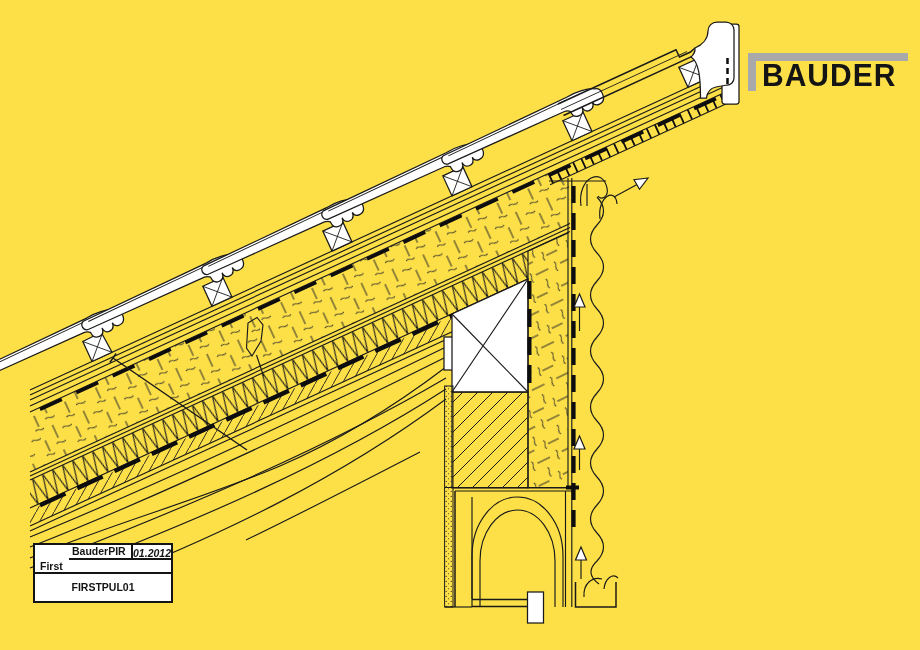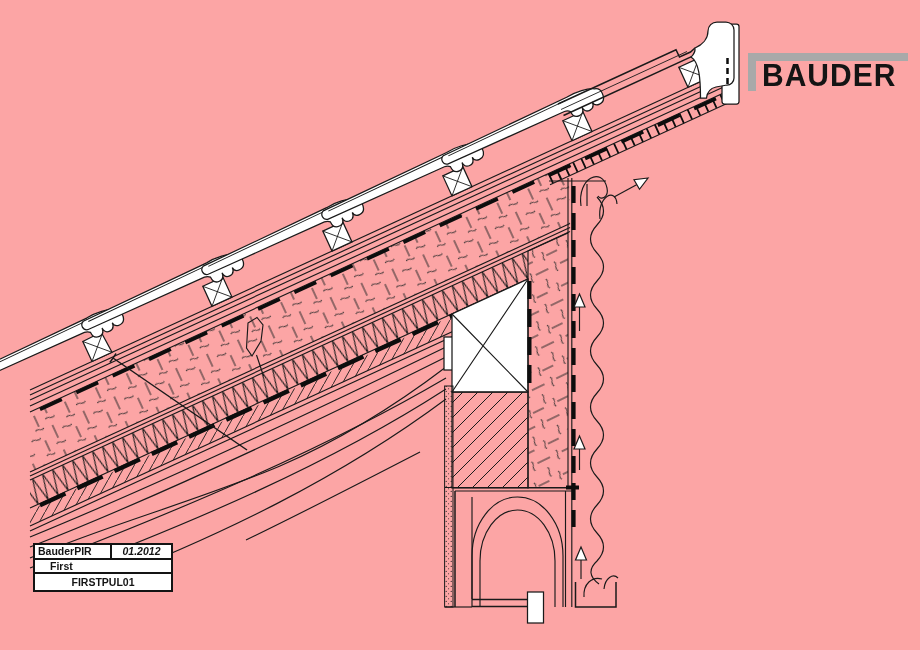--- a/index.html
+++ b/index.html
@@ -1,36 +1,36 @@
 <!DOCTYPE html>
 <html><head>
 <meta charset="utf-8">
 <style>
   html,body{margin:0;padding:0;background:#fff;}
-  .stage{position:relative;width:920px;height:650px;background:#fca5a5;overflow:hidden;
+  .stage{position:relative;width:920px;height:650px;background:#fde047;overflow:hidden;
          font-family:"Liberation Sans",sans-serif;}
   .stage svg{position:absolute;left:0;top:0;}
 
   
   .logo{position:absolute;left:748px;top:50px;width:164px;height:46px;}
   .logo .bar-top{position:absolute;left:0;top:3px;width:160px;height:8px;background:#a9a9a9;}
   .logo .bar-left{position:absolute;left:0;top:3px;width:8px;height:38px;background:#a9a9a9;}
   .logo .logo-text{position:absolute;left:14px;top:8px;font-size:30px;font-weight:bold;
                    letter-spacing:1px;color:#141414;transform:scaleY(1.04);transform-origin:top left;}
 
   
   .tblock{position:absolute;left:33px;top:543px;width:136px;border:2px solid #141414;
           background:#fff;color:#141414;font-size:10.5px;font-weight:bold;line-height:1;}
-  .tblock .row1{display:flex;border-bottom:2px solid #141414;height:13px;align-items:center;}
+  .tblock .row1{display:flex;border-bottom:2px solid #141414;height:13px;align-items:flex-end;margin-left:34px;}
   .tblock .cell-prod{width:72px;border-right:2px solid #141414;height:13px;display:flex;
                      align-items:center;padding-left:3px;}
   .tblock .cell-date{flex:1;display:flex;align-items:center;justify-content:center;font-style:italic;}
   .tblock .row2{border-bottom:2px solid #141414;height:12px;display:flex;align-items:center;
-                padding-left:15px;}
-  .tblock .row3{height:16px;display:flex;align-items:center;justify-content:center;}
+                padding-left:5px;}
+  .tblock .row3{height:27px;display:flex;align-items:center;justify-content:center;}
 
   
   .ln{stroke:#1a1a1a;fill:none;stroke-width:1.15px;}
   .ln2{stroke:#1a1a1a;fill:none;stroke-width:1.5px;}
   .thin{stroke:#1a1a1a;fill:none;stroke-width:0.9px;}
   .wf{fill:#ffffff;stroke:#1a1a1a;stroke-width:1.25px;}
   .blkd{stroke:#0d0d0d;fill:none;}
 </style>
 </head>
 <body>

